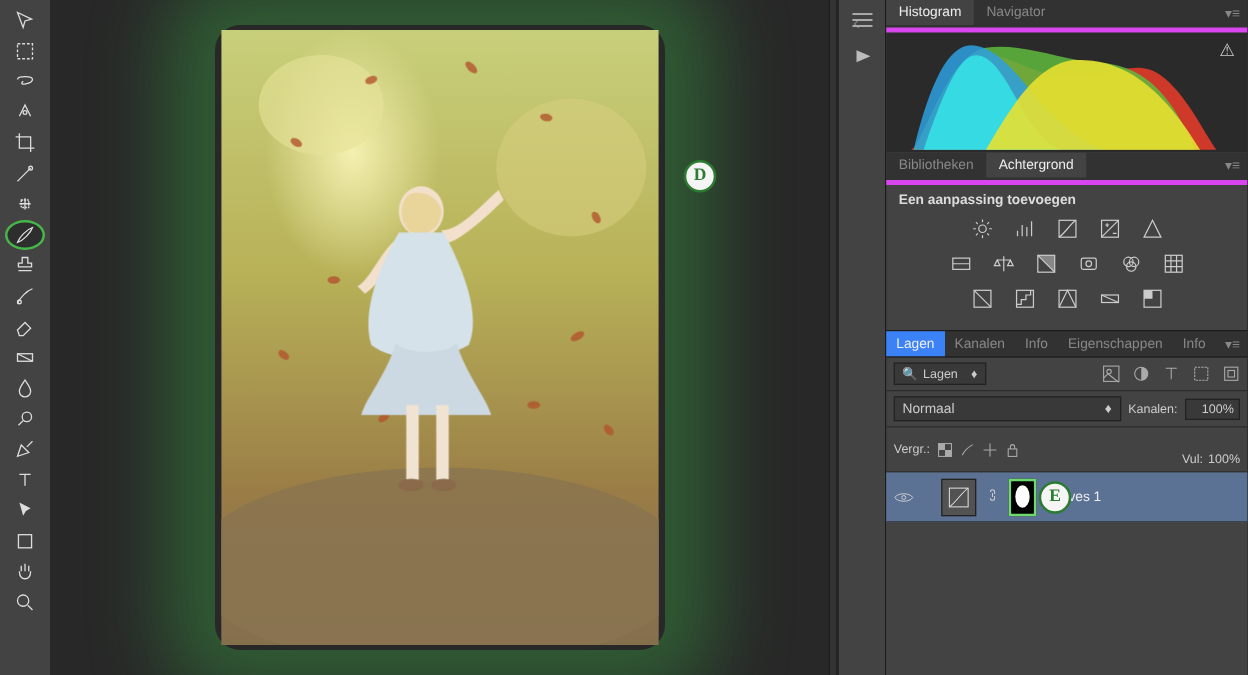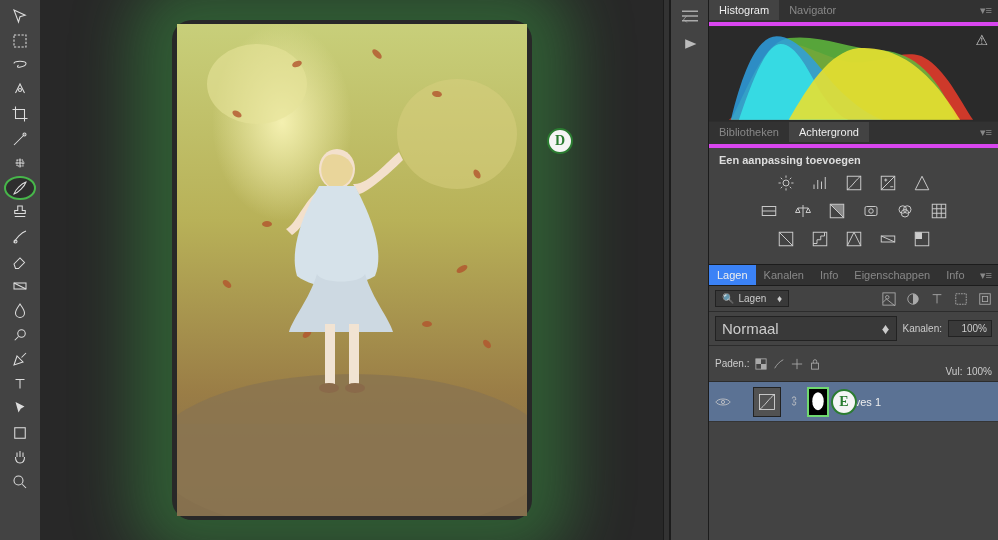--- a/index.html
+++ b/index.html
@@ -28,21 +28,21 @@
 .adj-row svg { width:20px; height:18px; stroke:#ccc; fill:none; stroke-width:1.3; cursor:pointer; }
 .layer-tabs { display:flex; background:#323232; height:22px; align-items:stretch; border-top:1px solid #1c1c1c; border-bottom:1px solid #1c1c1c; }
 .layer-tabs .tab { padding:4px 8px; font-size:11px; color:#888; cursor:pointer; }
 .layer-tabs .tab.active { background:#3b82f6; color:#eee; }
 .layer-tabs .flyout { margin-left:auto; padding:4px 6px; color:#888; cursor:pointer; }
 .layer-filter { display:flex; align-items:center; padding:4px 6px; gap:6px; border-bottom:1px solid #2c2c2c; }
 .layer-filter .dd { background:#393939; border:1px solid #222; padding:2px 6px; font-size:10px; color:#ccc; display:flex; align-items:center; gap:4px; min-width:74px; }
 .layer-filter .ficons { display:flex; gap:10px; margin-left:auto; }
 .layer-filter .ficons svg { width:14px; height:14px; stroke:#aaa; fill:none; }
 .blend-row { display:flex; align-items:center; padding:4px 6px; gap:6px; border-bottom:1px solid #2c2c2c; }
-.blend-row .dd { background:#393939; border:1px solid #222; padding:3px 6px; font-size:15px; color:#ccc; flex:1; }
+.blend-row .dd { background:#393939; border:1px solid #222; padding:3px 6px; font-size:11px; color:#ccc; flex:1; }
 .blend-row .lbl { font-size:10px; }
 .blend-row .pct { background:#393939; border:1px solid #222; padding:2px 4px; font-size:10px; width:44px; text-align:right; }
 .lock-row { display:flex; align-items:center; padding:4px 6px; gap:6px; border-bottom:1px solid #2c2c2c; font-size:10px; }
 .lock-row .icons { display:flex; gap:6px; }
 .lock-row svg { width:12px; height:12px; stroke:#aaa; fill:none; }
 .lock-row .right { margin-left:auto; display:flex; align-items:center; gap:4px;margin-top:16px; }
 .layer-list { flex:1; background:#434343; }
 .layer { display:flex; align-items:center; height:40px; border-bottom:1px solid #353535; padding:0 6px; gap:8px; position:relative; }
 .layer.selected { background:#5b7294; }
 .layer .vis { width:16px; height:16px; display:flex; align-items:center; justify-content:center; cursor:pointer; }
@@ -376,21 +376,21 @@
       </div>
     </div>
 
     <div class="blend-row">
       <div class="dd"><span>Normaal</span><span style="float:right">♦</span></div>
       <span class="lbl">Kanalen:</span>
       <div class="pct">100%</div>
     </div>
 
     <div class="lock-row">
-      <span>Paden.:</span>
+      <span>Vergr.:</span>
       <div class="icons">
         <svg viewBox="0 0 14 14">
             <rect x="1" y="1" width="12" height="12"></rect>
             <rect x="1" y="1" width="6" height="6" fill="#aaa" stroke="none"></rect>
             <rect x="7" y="7" width="6" height="6" fill="#aaa" stroke="none"></rect>
           </svg>
         <svg viewBox="0 0 14 14">
             <path d="M2 12c2-4 6-8 10-10"></path>
           </svg>
         <svg viewBox="0 0 14 14">

